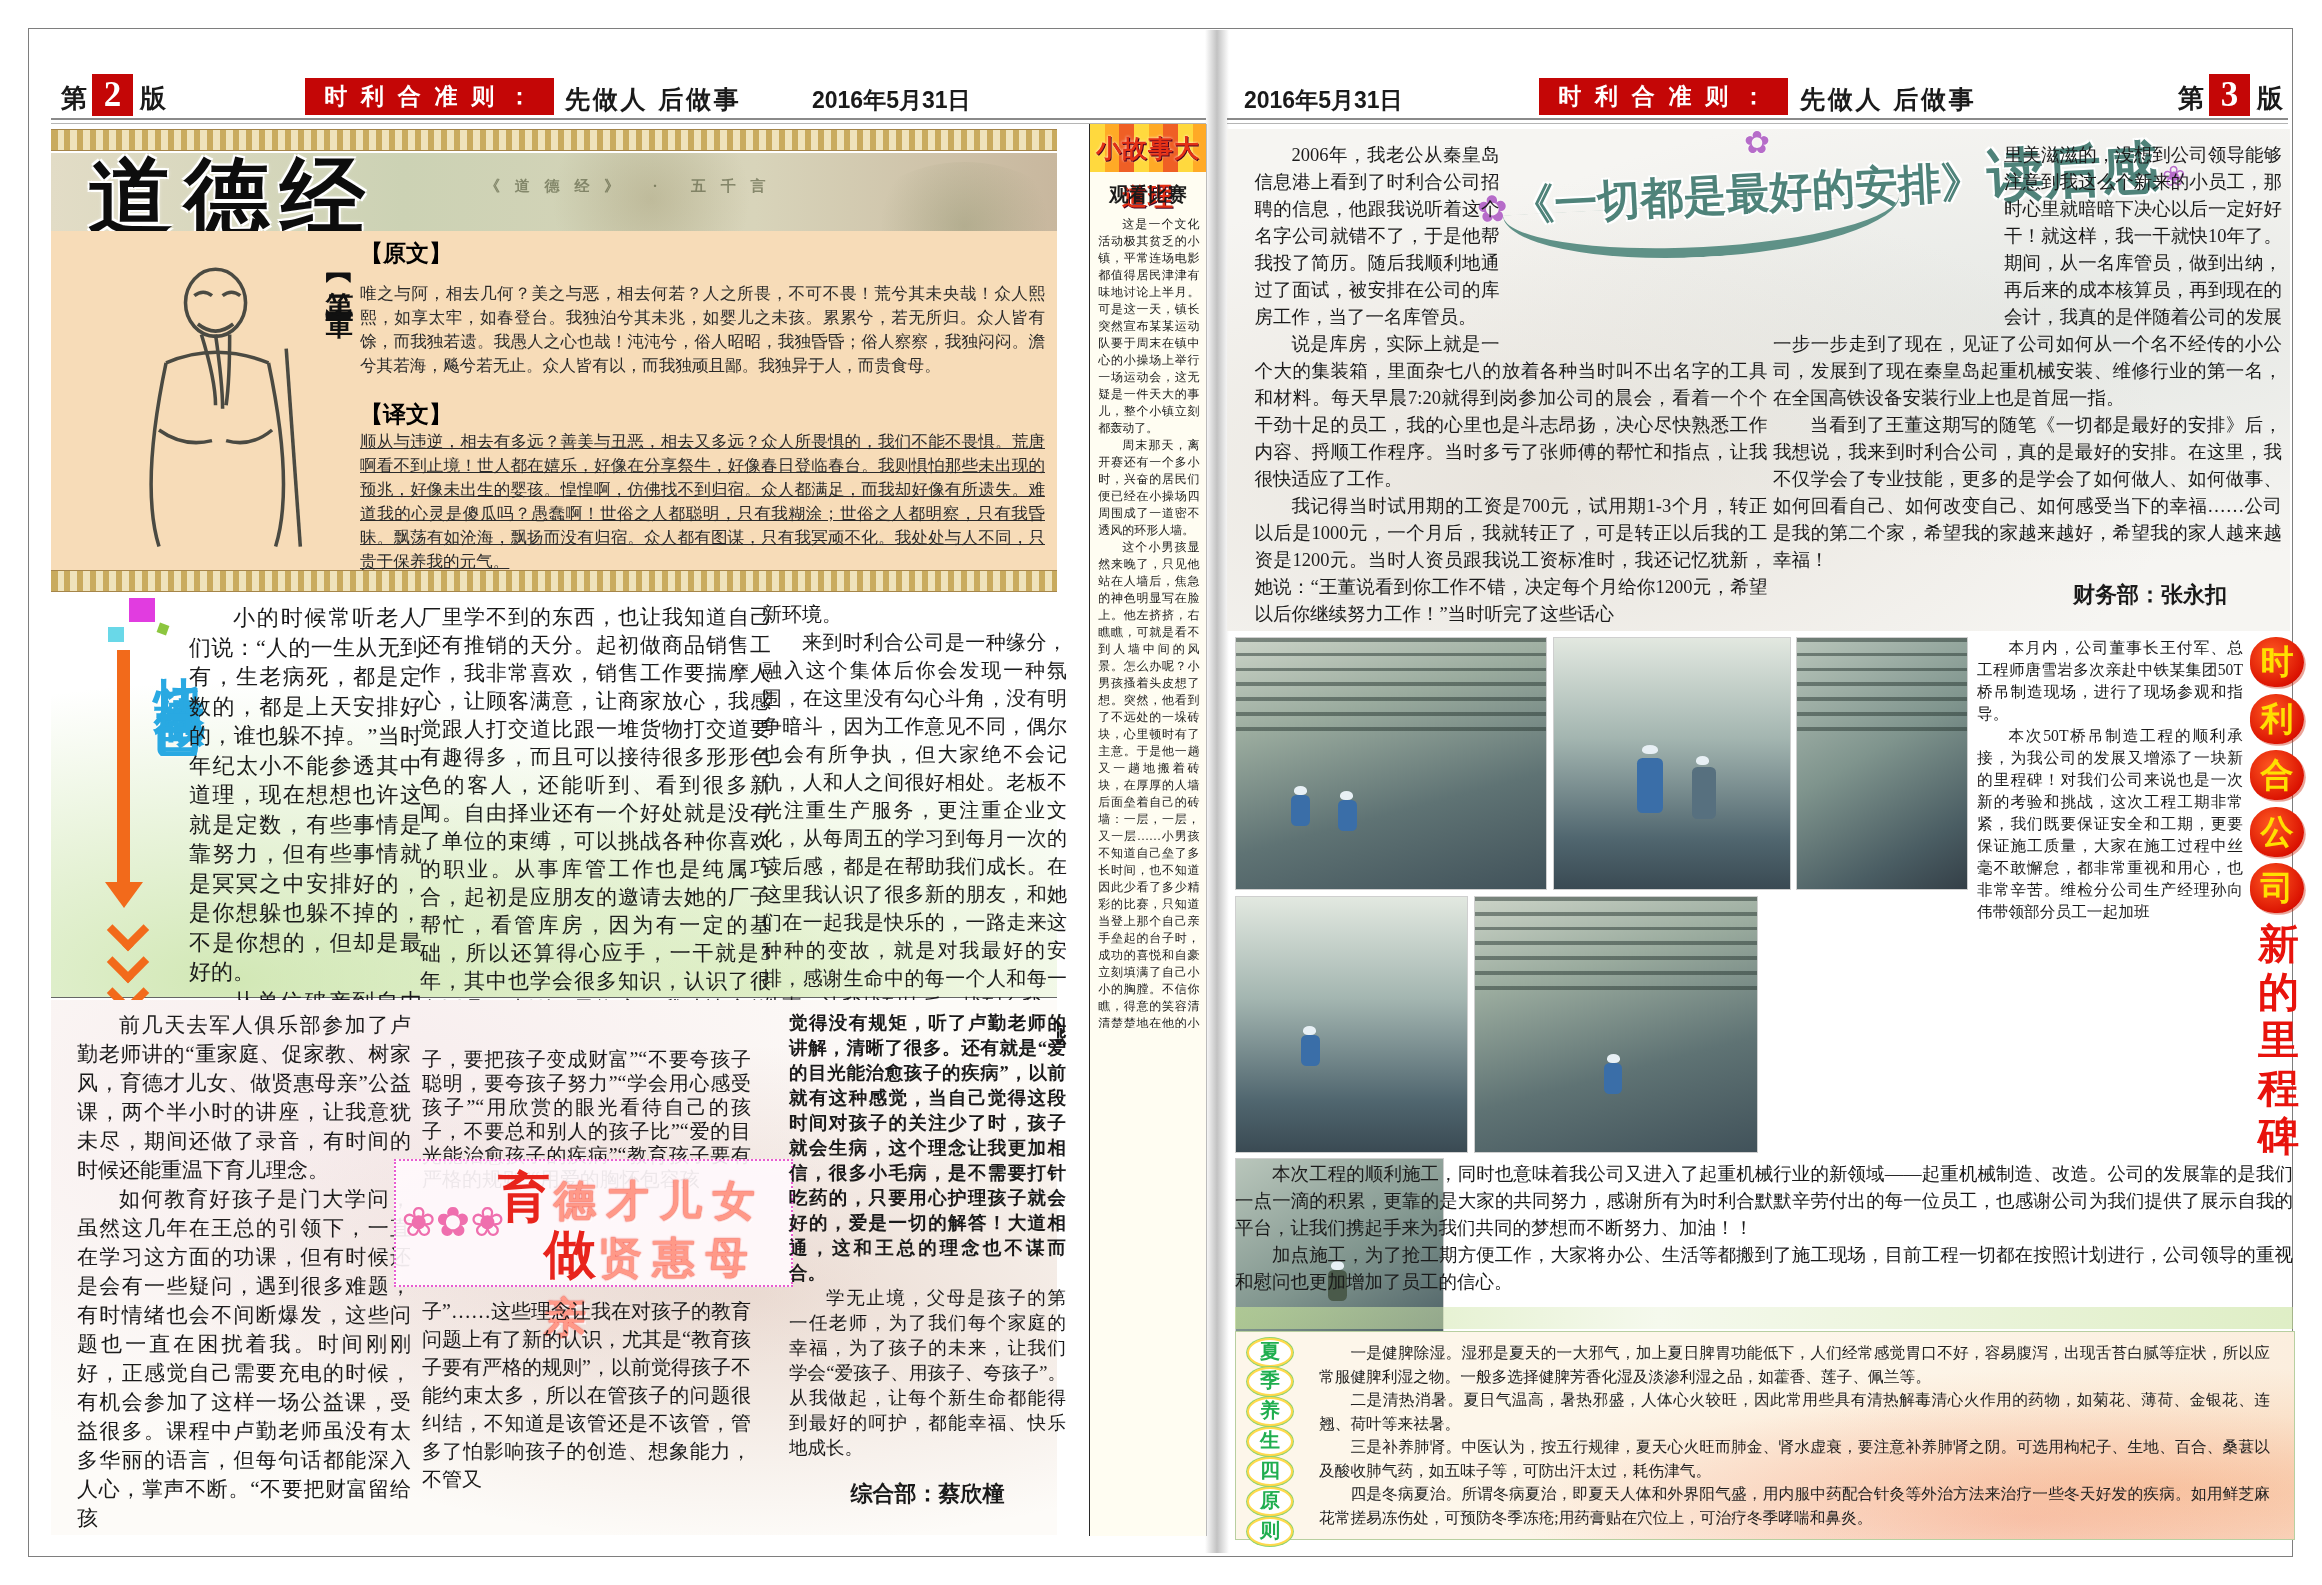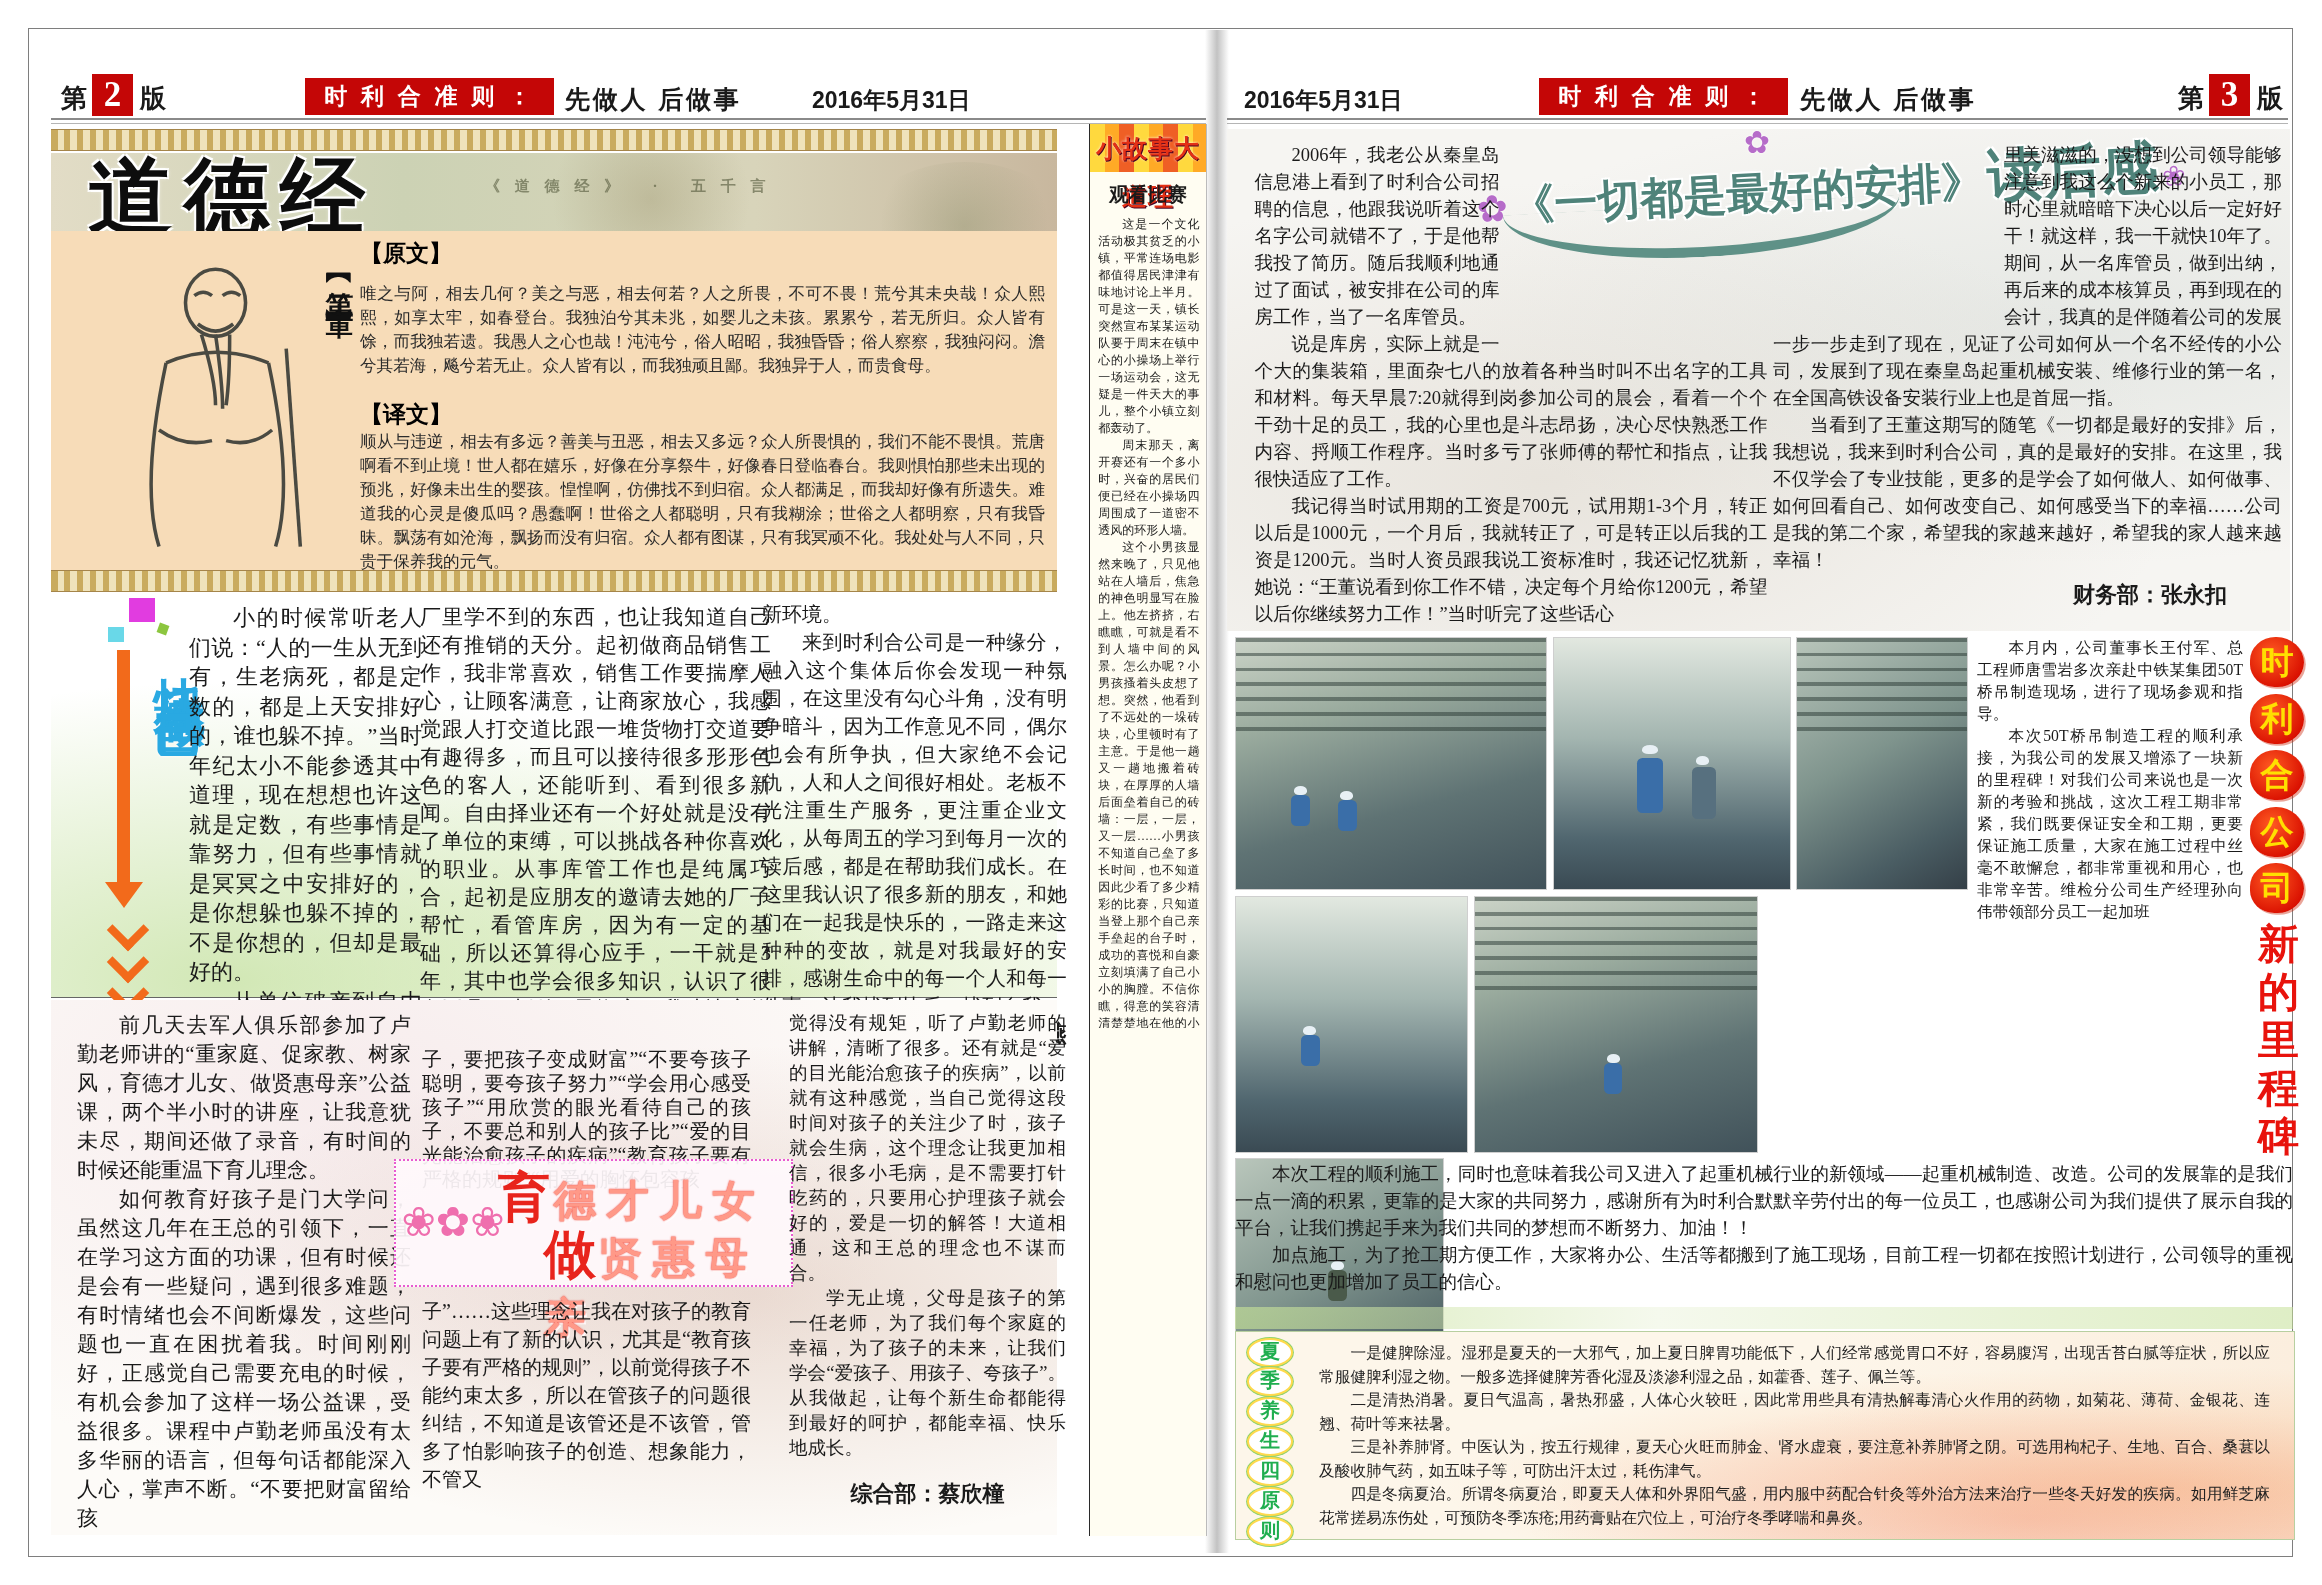--- a/index.html
+++ b/index.html
@@ -150,21 +150,21 @@
       <path class="lao" d="M52,40 q10,8 20,0"></path>
       <path class="lao" d="M54,46 q8,26 8,40 M62,46 q4,28 4,42 M70,46 q0,26 -2,40"></path>
       <path class="lao" d="M34,62 C26,100 22,140 30,166 M92,62 C100,100 104,140 96,166 M34,62 Q62,50 92,62"></path>
       <path class="lao" d="M30,100 q14,10 30,6 M94,100 q-12,10 -26,6"></path>
       <line class="lao" x1="102" y1="54" x2="110" y2="166"></line>
     </svg>
     <div class="abs vtext chapter" style="left:269px;top:33px;height:286px;">【第二十章】</div>
     <span class="abs plabel sans" style="left:309px;top:7.4px;">【原文】</span>
     <div class="abs ptext" style="left:309px;top:51px;width:685px;">唯之与阿，相去几何？美之与恶，相去何若？人之所畏，不可不畏！荒兮其未央哉！众人熙熙，如享太牢，如春登台。我独泊兮其未兆，如婴儿之未孩。累累兮，若无所归。众人皆有馀，而我独若遗。我愚人之心也哉！沌沌兮，俗人昭昭，我独昏昏；俗人察察，我独闷闷。澹兮其若海，飚兮若无止。众人皆有以，而我独顽且鄙。我独异于人，而贵食母。</div>
     <span class="abs plabel sans" style="left:309px;top:168px;">【译文】</span>
-    <div class="abs ptext" style="left:309px;top:199px;width:685px;">顺从与违逆，相去有多远？善美与丑恶，相去又多远？众人所畏惧的，我们不能不畏惧。荒唐啊看不到止境！世人都在嬉乐，好像在分享祭牛，好像春日登临春台。我则惧怕那些未出现的预兆，好像未出生的婴孩。惶惶啊，仿佛找不到归宿。众人都满足，而我却好像有所遗失。难道我的心灵是傻瓜吗？愚蠢啊！世俗之人都聪明，只有我糊涂；世俗之人都明察，只有我昏昧。飘荡有如沧海，飘扬而没有归宿。众人都有图谋，只有我冥顽不化。我处处与人不同，只贵于保养我的元气。</div>
+    <div class="abs ptext" style="left:309px;top:199px;width:685px;text-decoration:underline;">顺从与违逆，相去有多远？善美与丑恶，相去又多远？众人所畏惧的，我们不能不畏惧。荒唐啊看不到止境！世人都在嬉乐，好像在分享祭牛，好像春日登临春台。我则惧怕那些未出现的预兆，好像未出生的婴孩。惶惶啊，仿佛找不到归宿。众人都满足，而我却好像有所遗失。难道我的心灵是傻瓜吗？愚蠢啊！世俗之人都聪明，只有我糊涂；世俗之人都明察，只有我昏昧。飘荡有如沧海，飘扬而没有归宿。众人都有图谋，只有我冥顽不化。我处处与人不同，只贵于保养我的元气。</div>
   </div>
   <div class="abs goldstrip" style="left:51px;top:570px;width:1006px;"></div>
 
   <div class="abs happy" style="left:51px;top:596px;width:1006px;height:401px;">
     <div class="sq" style="left:78px;top:1.8px;width:26px;height:24px;background:#e13ce0;"></div>
     <div class="sq" style="left:57px;top:31px;width:15.7px;height:14.8px;background:#69d8e8;"></div>
     <div class="sq" style="left:107px;top:28px;width:10px;height:10px;background:#8cc63f;transform:rotate(20deg);"></div>
     <div class="abs arrowline" style="left:66px;top:54px;width:13px;height:233px;"></div>
     <div class="abs tri" style="left:54px;top:286px;"></div>
     <div class="abs chev" style="left:62px;top:319px;"></div>
@@ -195,21 +195,21 @@
         <span class="edubig">育</span>
         <span class="eduhollow">德才儿女</span>
       </div>
       <div class="abs" style="left:148px;top:59px;">
         <span class="edubig">做</span>
         <span class="eduhollow">贤惠母亲</span>
       </div>
     </div>
     <div class="abs" style="left:371px;top:297px;width:329px;font-size:20px;line-height:28px;text-align:justify;">子”……这些理念让我在对孩子的教育问题上有了新的认识，尤其是“教育孩子要有严格的规则”，以前觉得孩子不能约束太多，所以在管孩子的问题很纠结，不知道是该管还是不该管，管多了怕影响孩子的创造、想象能力，不管又</div>
     <div class="abs" style="left:738px;top:11px;width:277px;font-size:18.5px;line-height:25px;text-align:justify;">
-      <p style="margin:0;">觉得没有规矩，听了卢勤老师的讲解，清晰了很多。还有就是“爱的目光能治愈孩子的疾病”，以前就有这种感觉，当自己觉得这段时间对孩子的关注少了时，孩子就会生病，这个理念让我更加相信，很多小毛病，是不需要打针吃药的，只要用心护理孩子就会好的，爱是一切的解答！大道相通，这和王总的理念也不谋而合。</p>
+      <p style="margin:0;font-weight:bold;">觉得没有规矩，听了卢勤老师的讲解，清晰了很多。还有就是“爱的目光能治愈孩子的疾病”，以前就有这种感觉，当自己觉得这段时间对孩子的关注少了时，孩子就会生病，这个理念让我更加相信，很多小毛病，是不需要打针吃药的，只要用心护理孩子就会好的，爱是一切的解答！大道相通，这和王总的理念也不谋而合。</p>
       <p style="margin:0;text-indent:2em;">学无止境，父母是孩子的第一任老师，为了我们每个家庭的幸福，为了孩子的未来，让我们学会“爱孩子、用孩子、夸孩子”。从我做起，让每个新生命都能得到最好的呵护，都能幸福、快乐地成长。</p>
       <div class="sig" style="text-align:center;margin-top:20px;">综合部：蔡欣橦</div>
     </div>
   </div>
 
   <div class="abs strip" style="left:1089px;top:124px;width:116px;height:1412px;">
     <div class="stripband" style="height:48px;">
       <span class="striptitle">小故事大道理</span>
     </div>
     <div class="stripsub" style="margin-top:9.2px;">观看比赛</div>

